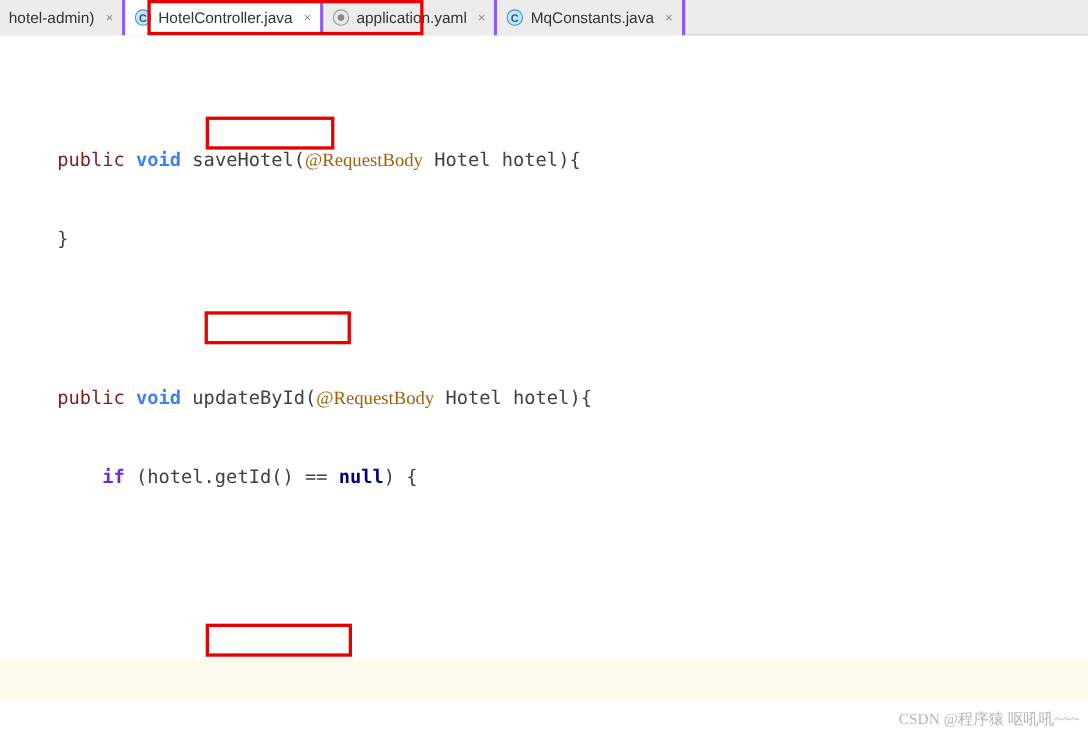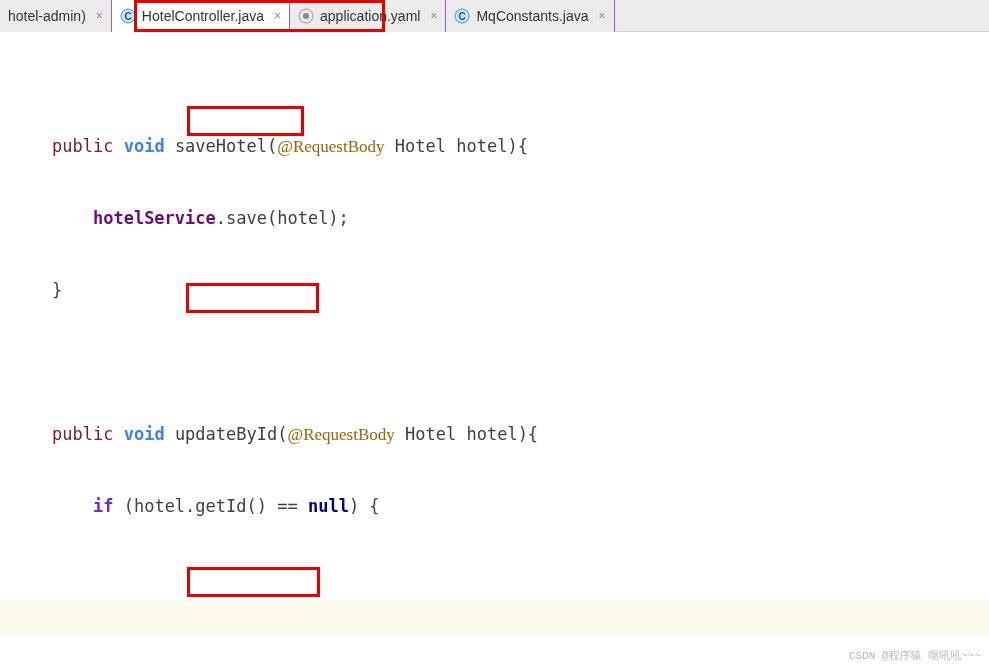--- a/index.html
+++ b/index.html
@@ -17,21 +17,21 @@
       align-items: center;
       background: #ececec;
       height: 32px;
       border-bottom: 1px solid #d0d0d0;
     }
     .tab {
       display: inline-flex;
       align-items: center;
       padding: 0 8px;
       height: 32px;
-      border-right: 1px solid #8b5cf6;
+      border-right: 3px solid #8b5cf6;
       background: #ececec;
       font-family: Arial, sans-serif;
       font-size: 14px;
       color: #333;
       gap: 6px;
     }
     .tab.active {
       background: #ffffff;
     }
     .tab-close {
@@ -84,22 +84,22 @@
       left: 0;
       width: 989px;
       height: 36px;
       background: #fcfaed;
       z-index: -1;
     }
     .watermark {
       position: absolute;
       right: 8px;
       bottom: 6px;
-      font-family: Liberation Mono, monospace;
-      font-size: 11px;
+      font-family: Liberation Serif, serif;
+      font-size: 14px;
       color: rgba(120,120,120,0.55);
     }
   </style>
 </head>
 <body>
 
 <div class="tabs">
   <div class="tab">
     <span>hotel-admin)</span>
     <span class="tab-close">×</span>
@@ -135,21 +135,20 @@
     <span class="tab-close">×</span>
   </div>
 </div>
 
 <div class="highlight-box-tab"></div>
 
 <div class="line-hl"></div>
 
 <div class="editor">
 <div class="line"><span class="kw-pub">public</span> <span class="kw-void">void</span> <span class="ident">saveHotel</span><span class="ident">(</span><span class="kw-ann">@RequestBody</span> <span class="ident">Hotel</span> <span class="ident">hotel</span><span class="ident">){</span></div>
-<div class="line">    <span class="field">hotelService</span><span class="ident">.save(hotel);</span></div>
 <div class="line"><span class="ident">}</span></div>
 <div class="line"></div>
 <div class="line"><span class="kw-pub">public</span> <span class="kw-void">void</span> <span class="ident">updateById</span><span class="ident">(</span><span class="kw-ann">@RequestBody</span> <span class="ident">Hotel</span> <span class="ident">hotel</span><span class="ident">){</span></div>
 <div class="line">    <span class="kw-if">if</span> <span class="ident">(hotel.getId() == </span><span class="kw-null">null</span><span class="ident">) {</span></div>
 
 
 
 
 
 

